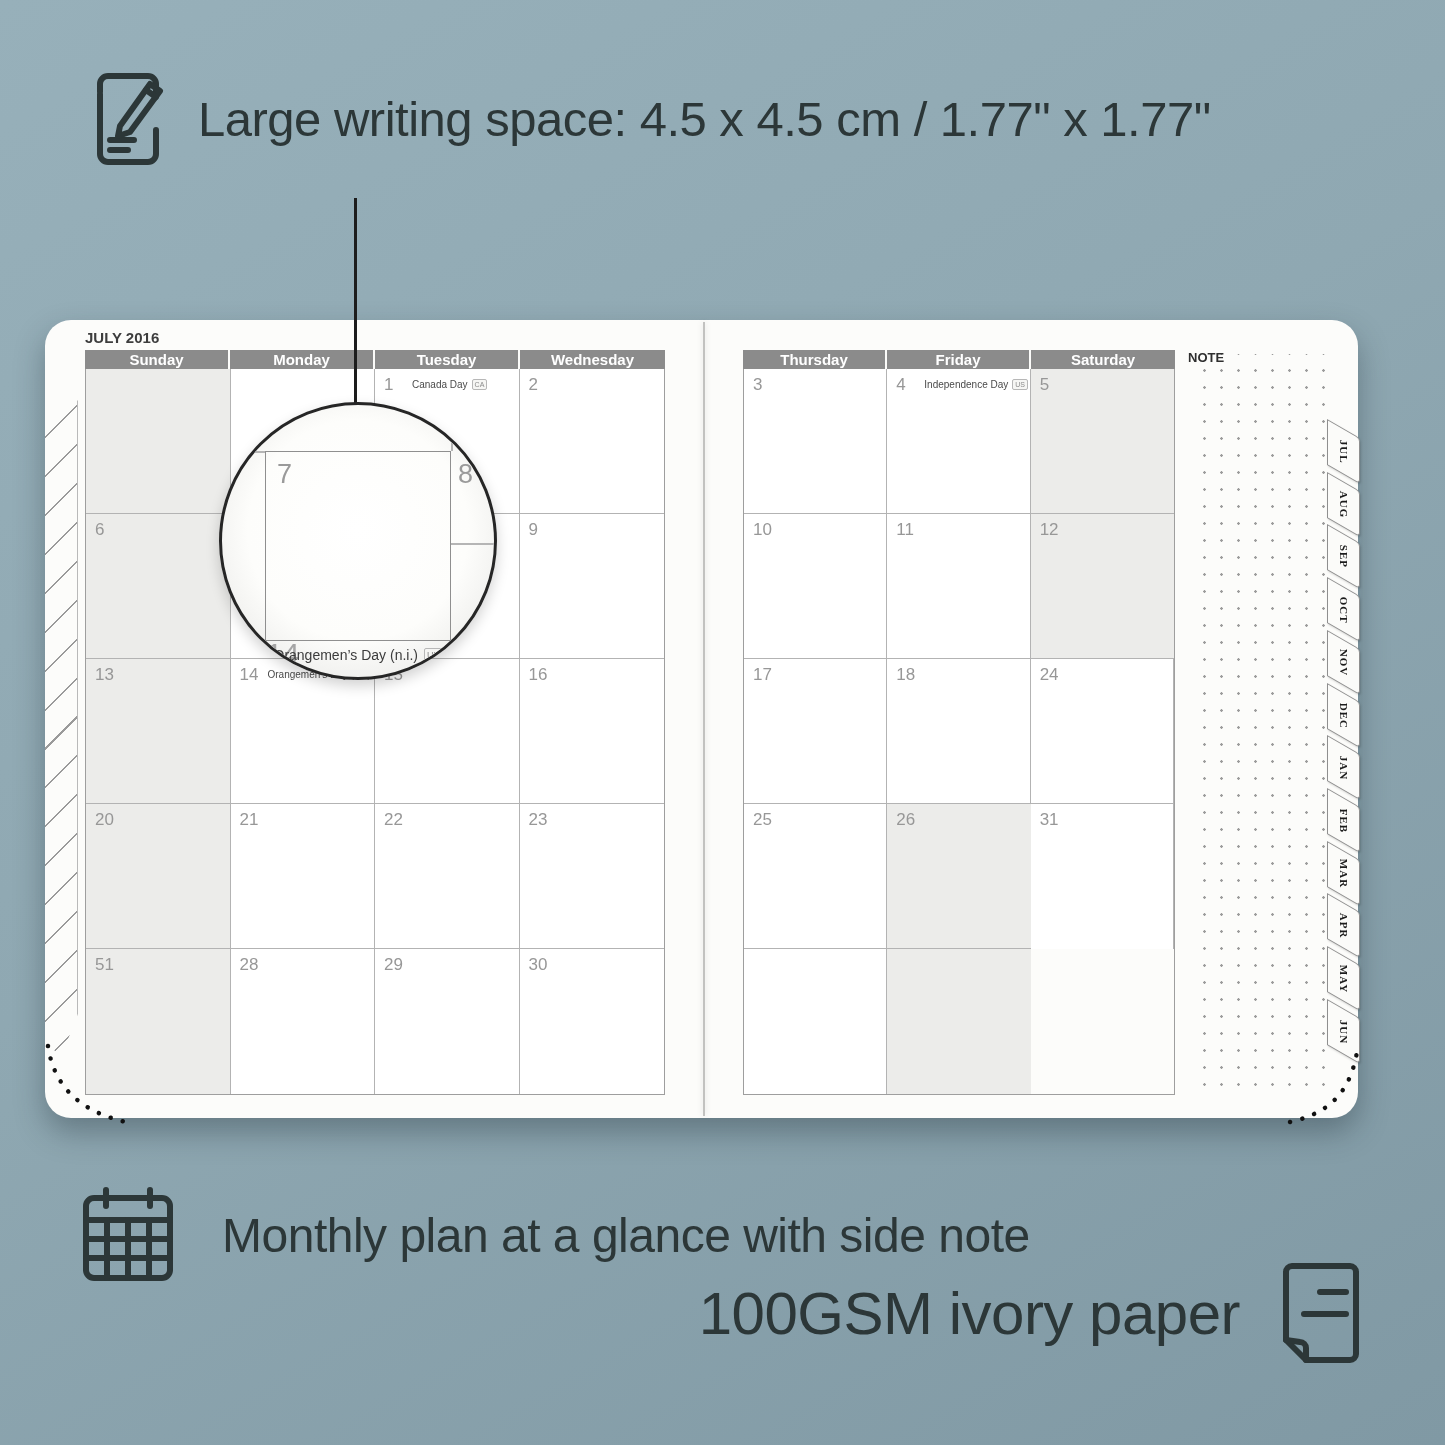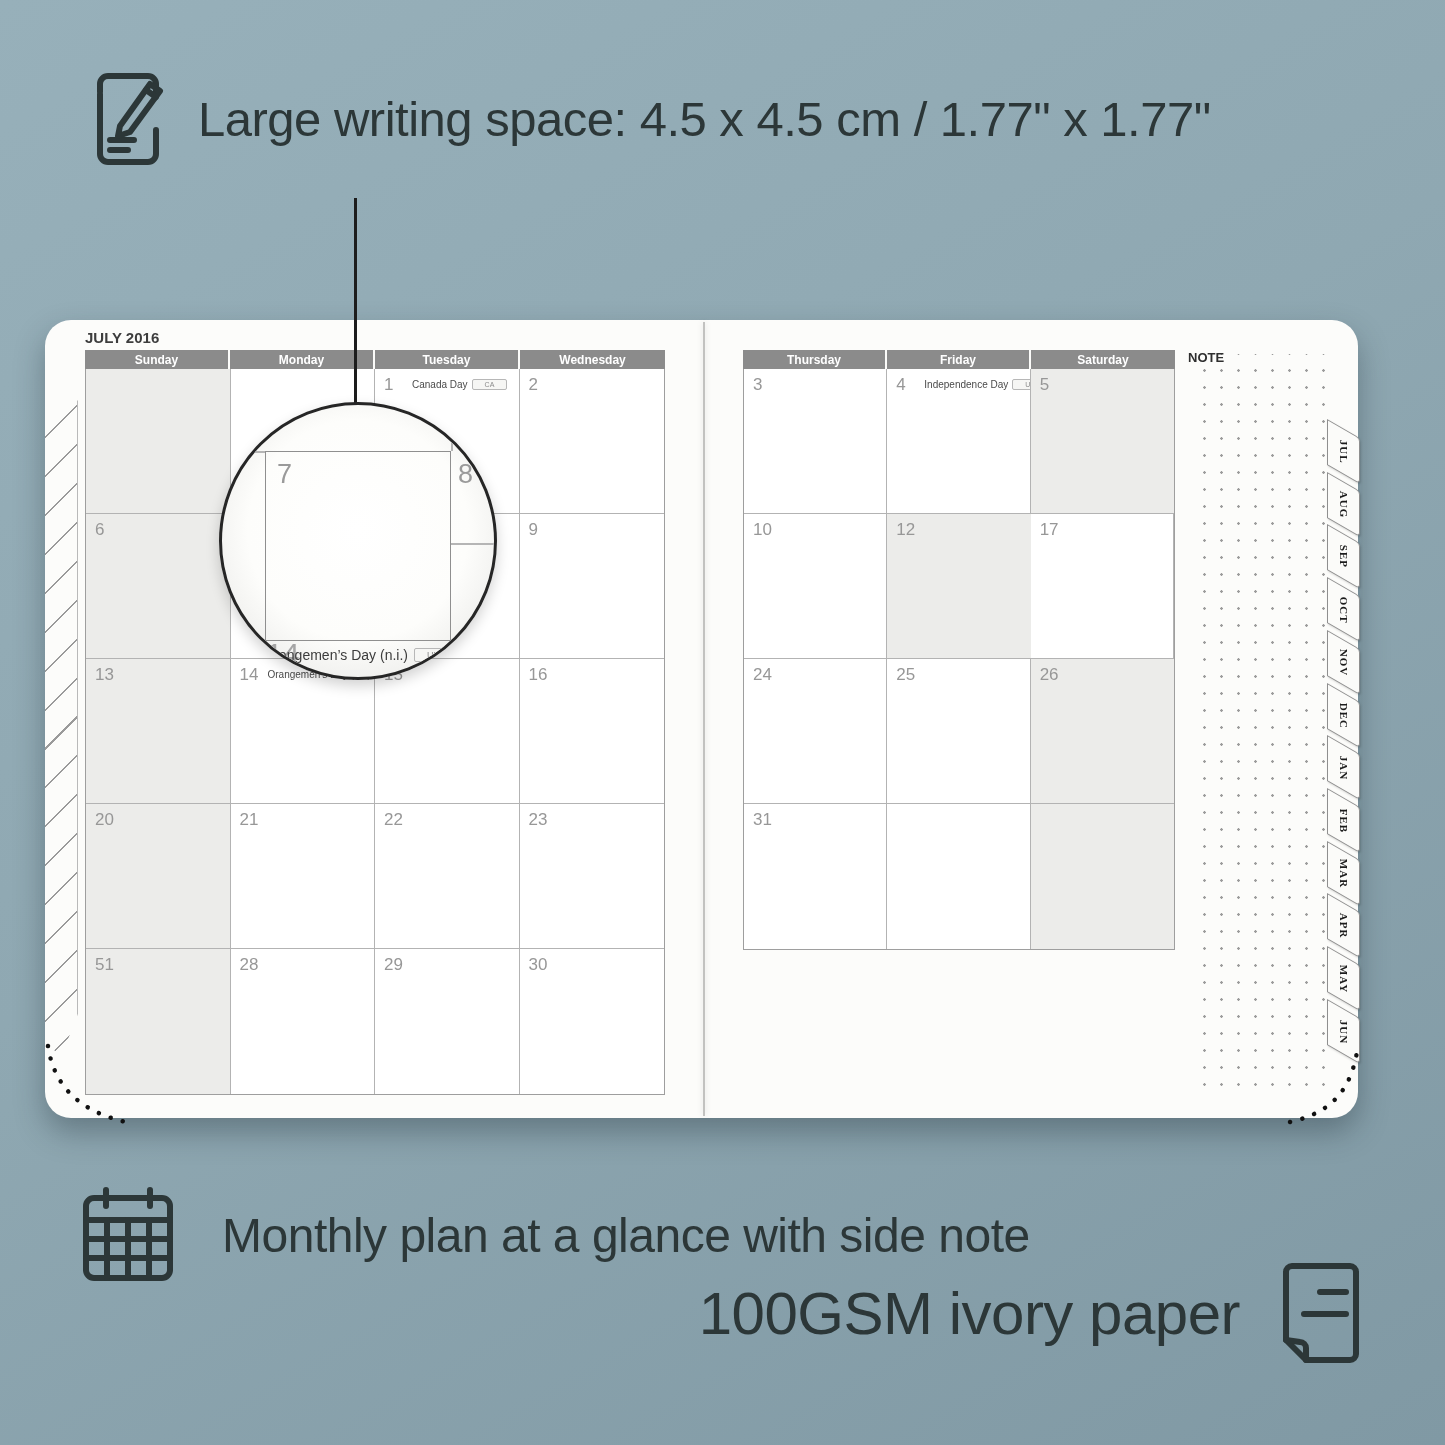--- a/index.html
+++ b/index.html
@@ -17,33 +17,33 @@
   .connector{position:absolute;left:354px;top:198px;width:3px;height:215px;background:#1d1d1d;z-index:40;}
 
   
   .page{position:absolute;left:45px;top:320px;width:1313px;height:798px;background:#fcfcfa;
         border-radius:26px;box-shadow:0 14px 30px rgba(25,40,50,.35);z-index:10;}
 
   .month-title{position:absolute;left:85px;top:329px;font-size:15px;font-weight:bold;color:#3d3d3d;z-index:12;}
 
   .cal{position:absolute;z-index:12;}
   .cal-head{display:grid;height:19px;}
-  .cal-head .hcell{background:#8b8b8b;color:#fff;font-size:12px;font-weight:bold;
+  .cal-head .hcell{background:#8b8b8b;color:#fff;font-size:15px;font-weight:bold;
                    display:flex;align-items:center;justify-content:center;border-right:2px solid #fcfcfa;}
   .cal-head .hcell:last-child{border-right:none;}
   .cal-body{display:grid;border:1px solid #9e9e9e;border-top:none;}
   .cell{position:relative;height:145px;border-right:1px solid #b3b3b3;border-bottom:1px solid #b3b3b3;background:#fff;overflow:hidden;}
   .cell.lastcol{border-right:none;}
   .cell.lastrow{border-bottom:none;}
   .cell.shaded{background:#ececea;}
   .daynum{position:absolute;left:9px;top:6px;font-size:17px;color:#979797;}
   .holiday{position:absolute;left:37px;top:10px;display:flex;align-items:center;gap:4px;
            font-size:10px;color:#4a4a4a;white-space:nowrap;}
   .badge{display:inline-block;font-size:7px;color:#8a8a8a;border:1px solid #b7b7b7;border-radius:2px;
-         padding:0 12px;line-height:9px;background:#f6f6f4;}
+         padding:0 2px;line-height:9px;background:#f6f6f4;}
 
   
   .spine{position:absolute;left:703px;top:322px;width:2px;height:794px;background:#c2c2c0;
          box-shadow:0 0 6px rgba(0,0,0,.15);z-index:11;}
 
   
   .note-label{position:absolute;left:1188px;top:350px;font-size:13px;font-weight:bold;color:#2f2f2f;z-index:13;}
   .dot-grid{position:absolute;left:1190px;top:354px;width:142px;height:736px;z-index:12;
             background-image:radial-gradient(circle,#9c9c9c 1.1px,transparent 1.5px);
             background-size:17px 17px;background-position:6px 8px;}
@@ -198,25 +198,31 @@
             <span>Independence Day</span>
             <span class="badge">US</span>
           </span>
         </div>
         <div class="cell lastcol shaded">
           <span class="daynum">5</span>
         </div>
         <div class="cell">
           <span class="daynum">10</span>
         </div>
+        <div class="cell">
+          <span class="daynum">11</span>
+        </div>
         <div class="cell lastcol shaded">
           <span class="daynum">12</span>
         </div>
         <div class="cell">
           <span class="daynum">17</span>
+        </div>
+        <div class="cell">
+          <span class="daynum">18</span>
         </div>
         <div class="cell">
           <span class="daynum">24</span>
         </div>
         <div class="cell">
           <span class="daynum">25</span>
         </div>
         <div class="cell lastcol shaded">
           <span class="daynum">26</span>
         </div>

